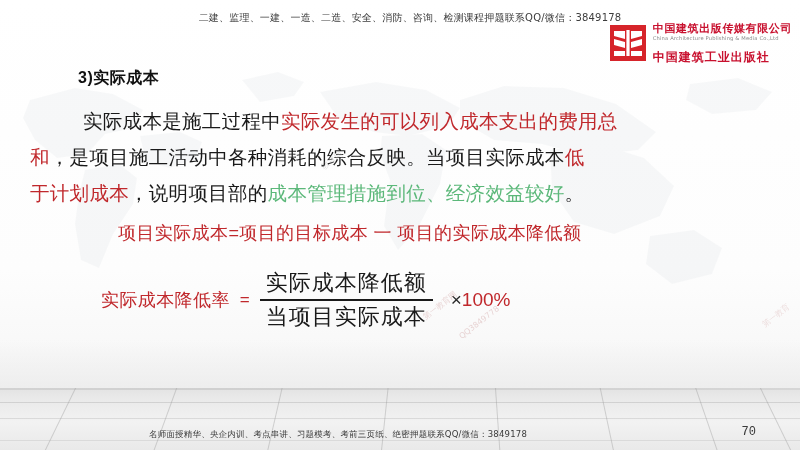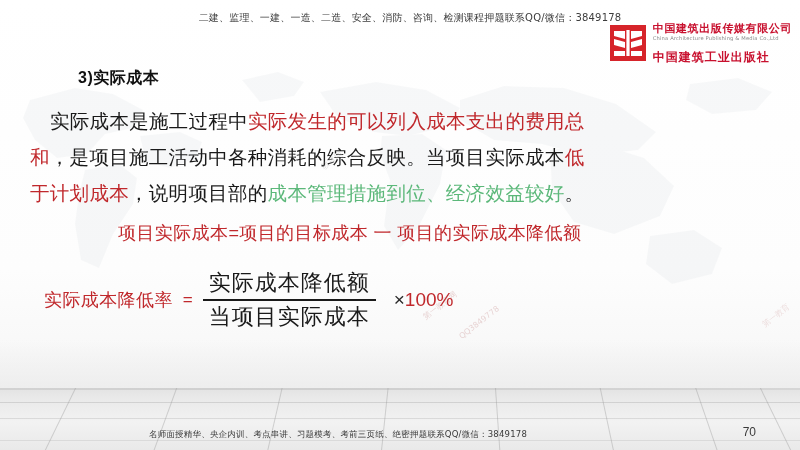--- a/index.html
+++ b/index.html
@@ -76,34 +76,34 @@
     font-family:"DejaVu Serif","Liberation Serif",serif;}
 
   
   .content{position:absolute;left:0;top:68px;width:643px;}
   .h3{
     margin-left:78px;font-size:16px;font-weight:bold;color:#111;
     letter-spacing:.5px;
   }
   .para{margin-top:14px;color:#1a1a1a;font-size:19.5px;line-height:36px;letter-spacing:.3px;}
   .para .ln{display:block;white-space:nowrap;}
-  .ln.indent{padding-left:50px;}
+  .ln.indent{padding-left:83px;}
   .ln.flush{padding-left:30px;}
   .red{color:#c0282c;}
   .green{color:#5cb87a;}
   .blk{color:#1a1a1a;}
 
   .formula1{
     margin-top:10px;padding-left:118px;font-size:18px;color:#c0282c;
     letter-spacing:.4px;white-space:nowrap;
   }
 
   
   .formula2{
-    margin-top:22px;padding-left:44px;display:flex;align-items:center;gap:8px;
+    margin-top:22px;padding-left:101px;display:flex;align-items:center;gap:8px;
   }
   .f2-lhs{font-size:18px;color:#c0282c;letter-spacing:.4px;white-space:nowrap;}
   .f2-eq{font-size:17px;color:#c0282c;margin:0 2px;}
   .frac{display:inline-flex;flex-direction:column;align-items:center;}
   .frac .num,.frac .den{
     font-size:22px;color:#1a1a1a;letter-spacing:1px;white-space:nowrap;padding:1px 6px;
   }
   .frac .bar{width:100%;height:2px;background:#1a1a1a;}
   .f2-rhs{font-size:19px;color:#c0282c;margin-left:10px;white-space:nowrap;}
   .f2-rhs .times{color:#2a2a2a;}
@@ -120,21 +120,21 @@
   .wm4{left:320px;top:155px;color:rgba(170,170,170,.35);}
 
   
   .footer{
     position:absolute;left:0;top:429px;width:676px;text-align:center;
     font-size:8.5px;color:#3a3a3a;letter-spacing:.2px;
     font-family:"DejaVu Sans","Liberation Sans",sans-serif;
   }
   .pageno{
     position:absolute;right:44px;top:425px;font-size:12px;color:#3a3a3a;
-    font-family:Liberation Sans, sans-serif;
+    font-family:Liberation Mono, monospace;
   }
 </style>
 </head>
 <body>
 
 <div class="slide">
 
   <div class="worldmap">
     <svg viewBox="0 0 820 300" xmlns="http://www.w3.org/2000/svg">
       <g fill="#b9c2c8">

